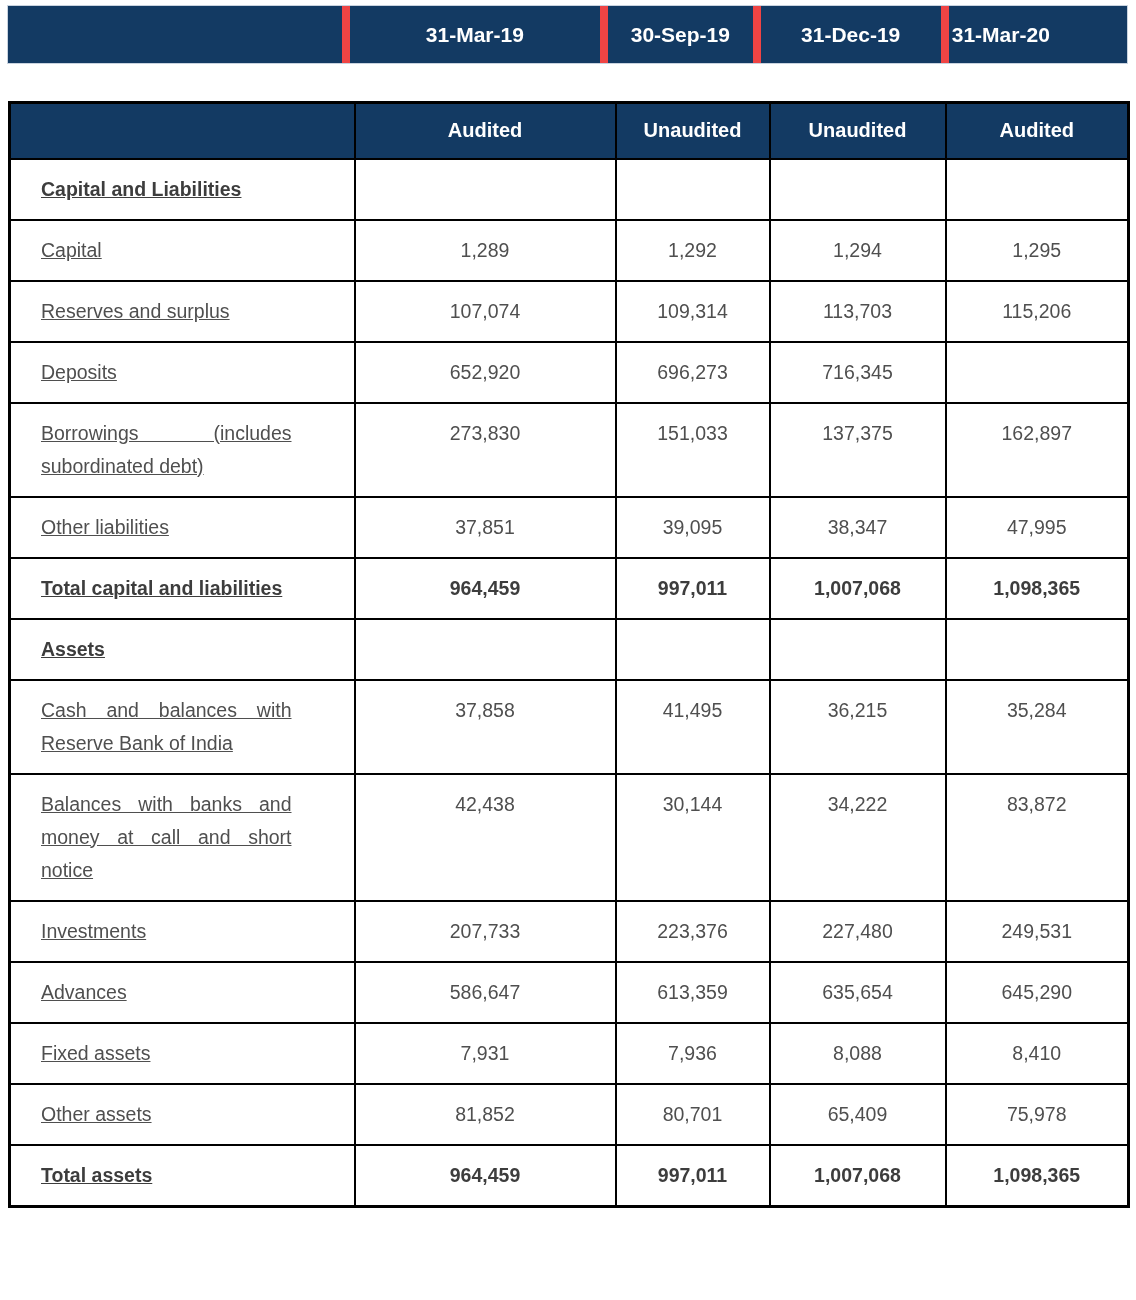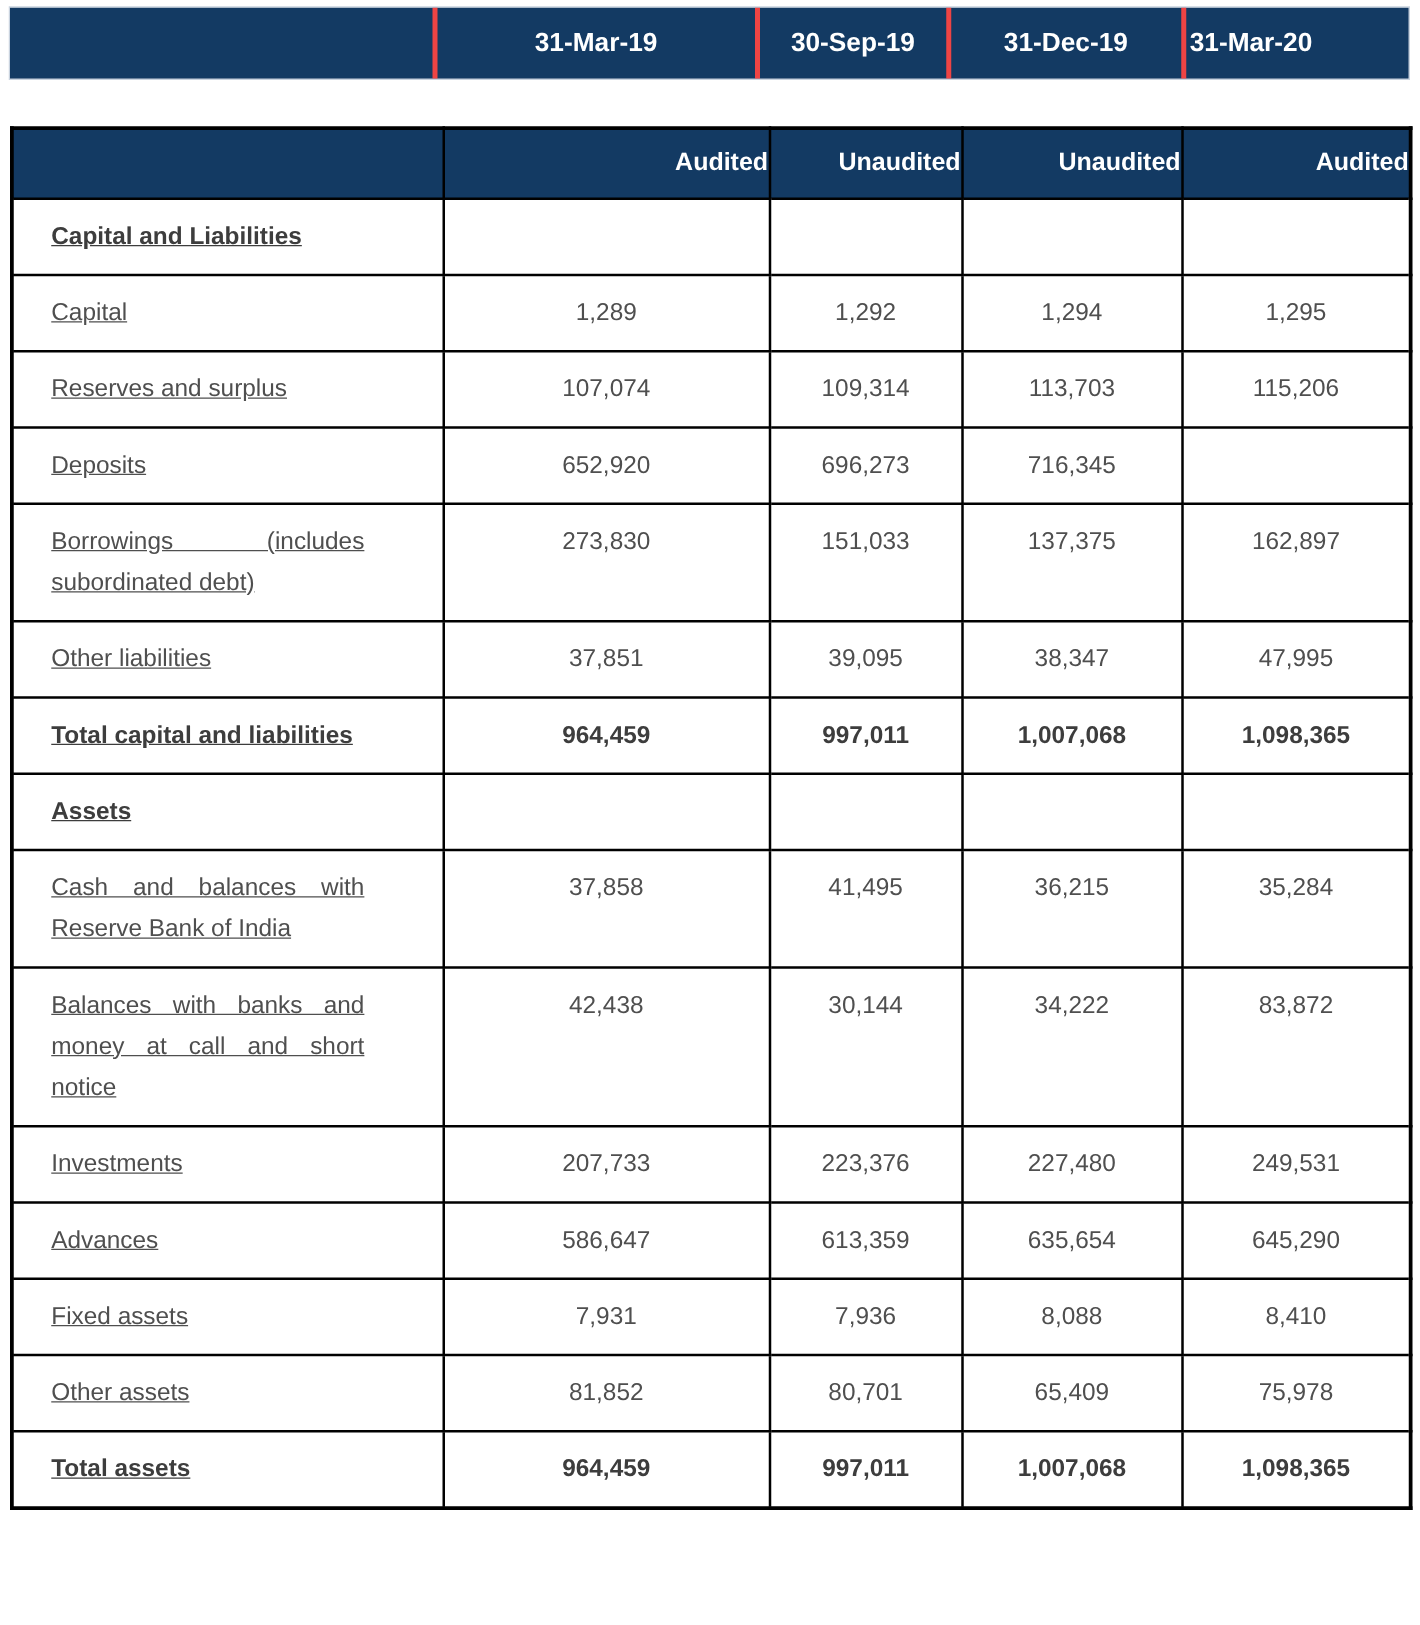--- a/index.html
+++ b/index.html
@@ -26,21 +26,21 @@
     outline: 1px solid #c9d3df;
   }
   .db-cell {
     height: 100%;
     display: flex;
     align-items: center;
     justify-content: center;
     color: #ffffff;
     font-weight: bold;
     font-size: 21px;
-    border-right: 4px solid #ef4444;
+    border-right: 8px solid #ef4444;
   }
   .db-cell:last-child { border-right: none; }
   .db-c1 { width: 345px; }
   .db-c2 { width: 261px; }
   .db-c3 { width: 154px; }
   .db-c4 { width: 190px; }
   .db-c5 { width: 180px; justify-content: flex-start; padding-left: 3px; }
 
   
   table.fin-table {
@@ -54,21 +54,21 @@
   }
   .fin-table th, .fin-table td {
     border: 2px solid #000000;
   }
   .fin-table thead th {
     background: #133a63;
     color: #ffffff;
     font-weight: bold;
     font-size: 20px;
     height: 56px;
-    text-align: right;
+    text-align: center;
     vertical-align: middle;
   }
   .fin-table td {
     background: #ffffff;
     color: #4f4f4f;
     font-size: 19.5px;
     line-height: 33px;
     vertical-align: top;
     padding: 13px 8px;
   }

